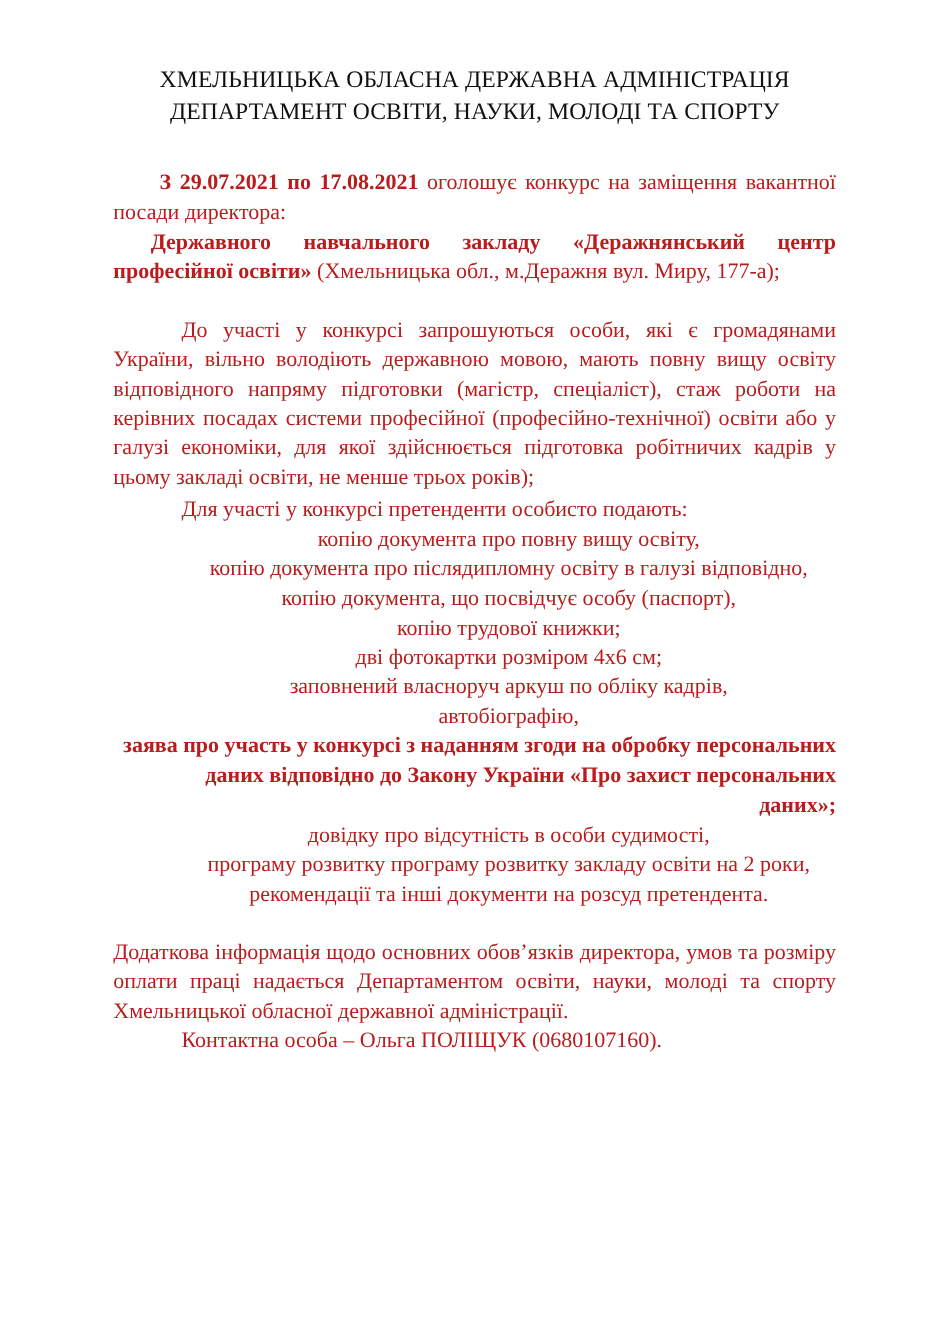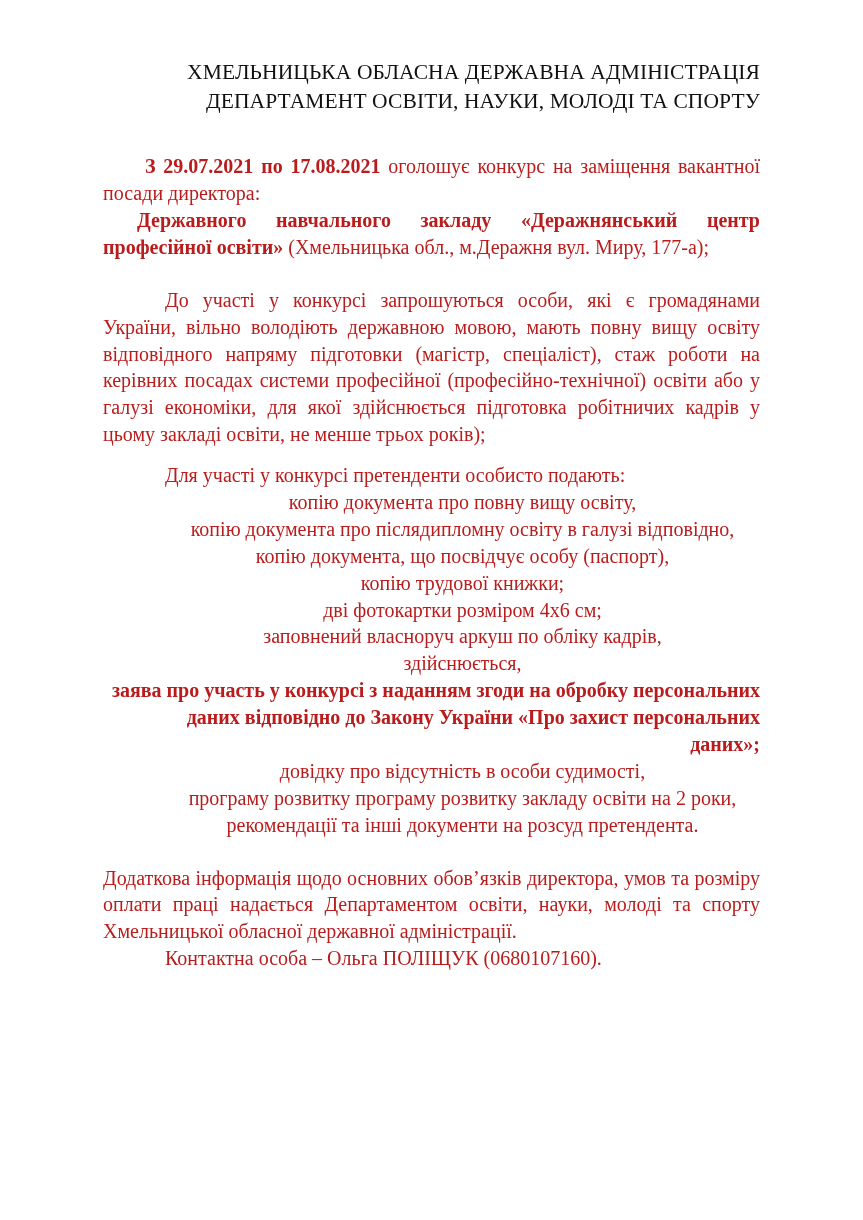--- a/index.html
+++ b/index.html
@@ -25,21 +25,21 @@
   }
   .content {
     position: absolute;
     left: 103px;
     top: 0;
     width: 657px;
   }
 
   
   .doc-header {
-    text-align: right;
+    text-align: center;
     padding-top: 58px;
     font-size: 21.5px;
     line-height: 1.33;
     letter-spacing: 0.1px;
     color: #111;
   }
   .doc-header .hline {
     display: block;
     white-space: nowrap;
   }
@@ -58,21 +58,21 @@
   .indent-1 { text-indent: 42px; }
   .indent-2 { text-indent: 34px; }
   .indent-3 { text-indent: 62px; }
 
   b, .bold { font-weight: bold; }
 
   .para-participants { margin-top: 26px; }
 
   
   .doclist {
-    margin-top: 14px;
+    margin-top: 2px;
   }
   .doclist .lead {
     text-indent: 62px;
     text-align: left;
   }
   .doclist .item {
     padding-left: 62px;
     text-align: center;
     white-space: normal;
   }
@@ -106,21 +106,21 @@
 
     <div class="doclist block nojust">
       <div class="lead">Для участі у конкурсі  претенденти особисто подають:</div>
 
       <div class="item">копію документа про повну вищу освіту,</div>
       <div class="item">копію документа про післядипломну освіту в галузі відповідно,</div>
       <div class="item">копію документа, що посвідчує особу (паспорт),</div>
       <div class="item">копію трудової книжки;</div>
       <div class="item">дві фотокартки розміром 4х6 см;</div>
       <div class="item">заповнений власноруч аркуш по обліку кадрів,</div>
-      <div class="item">здійснюється,</div>
+      <div class="item">автобіографію,</div>
 
       <div class="item-wrap">заява про участь у конкурсі з наданням згоди на обробку персональних даних  відповідно до Закону України «Про захист персональних даних»;</div>
 
       <div class="item">довідку про відсутність в особи судимості,</div>
       <div class="item">програму розвитку програму розвитку закладу освіти на 2 роки,</div>
       <div class="item">рекомендації та інші документи на розсуд претендента.</div>
     </div>
 
     <div class="block para-extra">Додаткова інформація щодо основних обов’язків директора, умов та розміру оплати праці надається Департаментом освіти, науки, молоді та спорту Хмельницької обласної державної адміністрації.</div>
 

